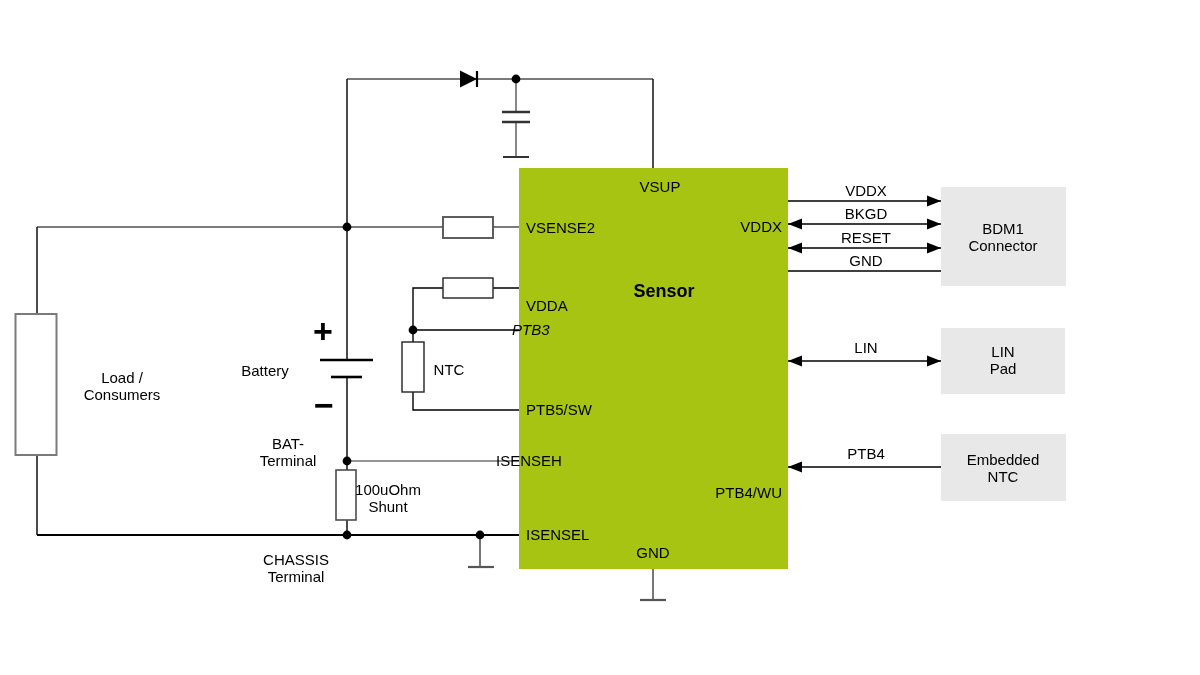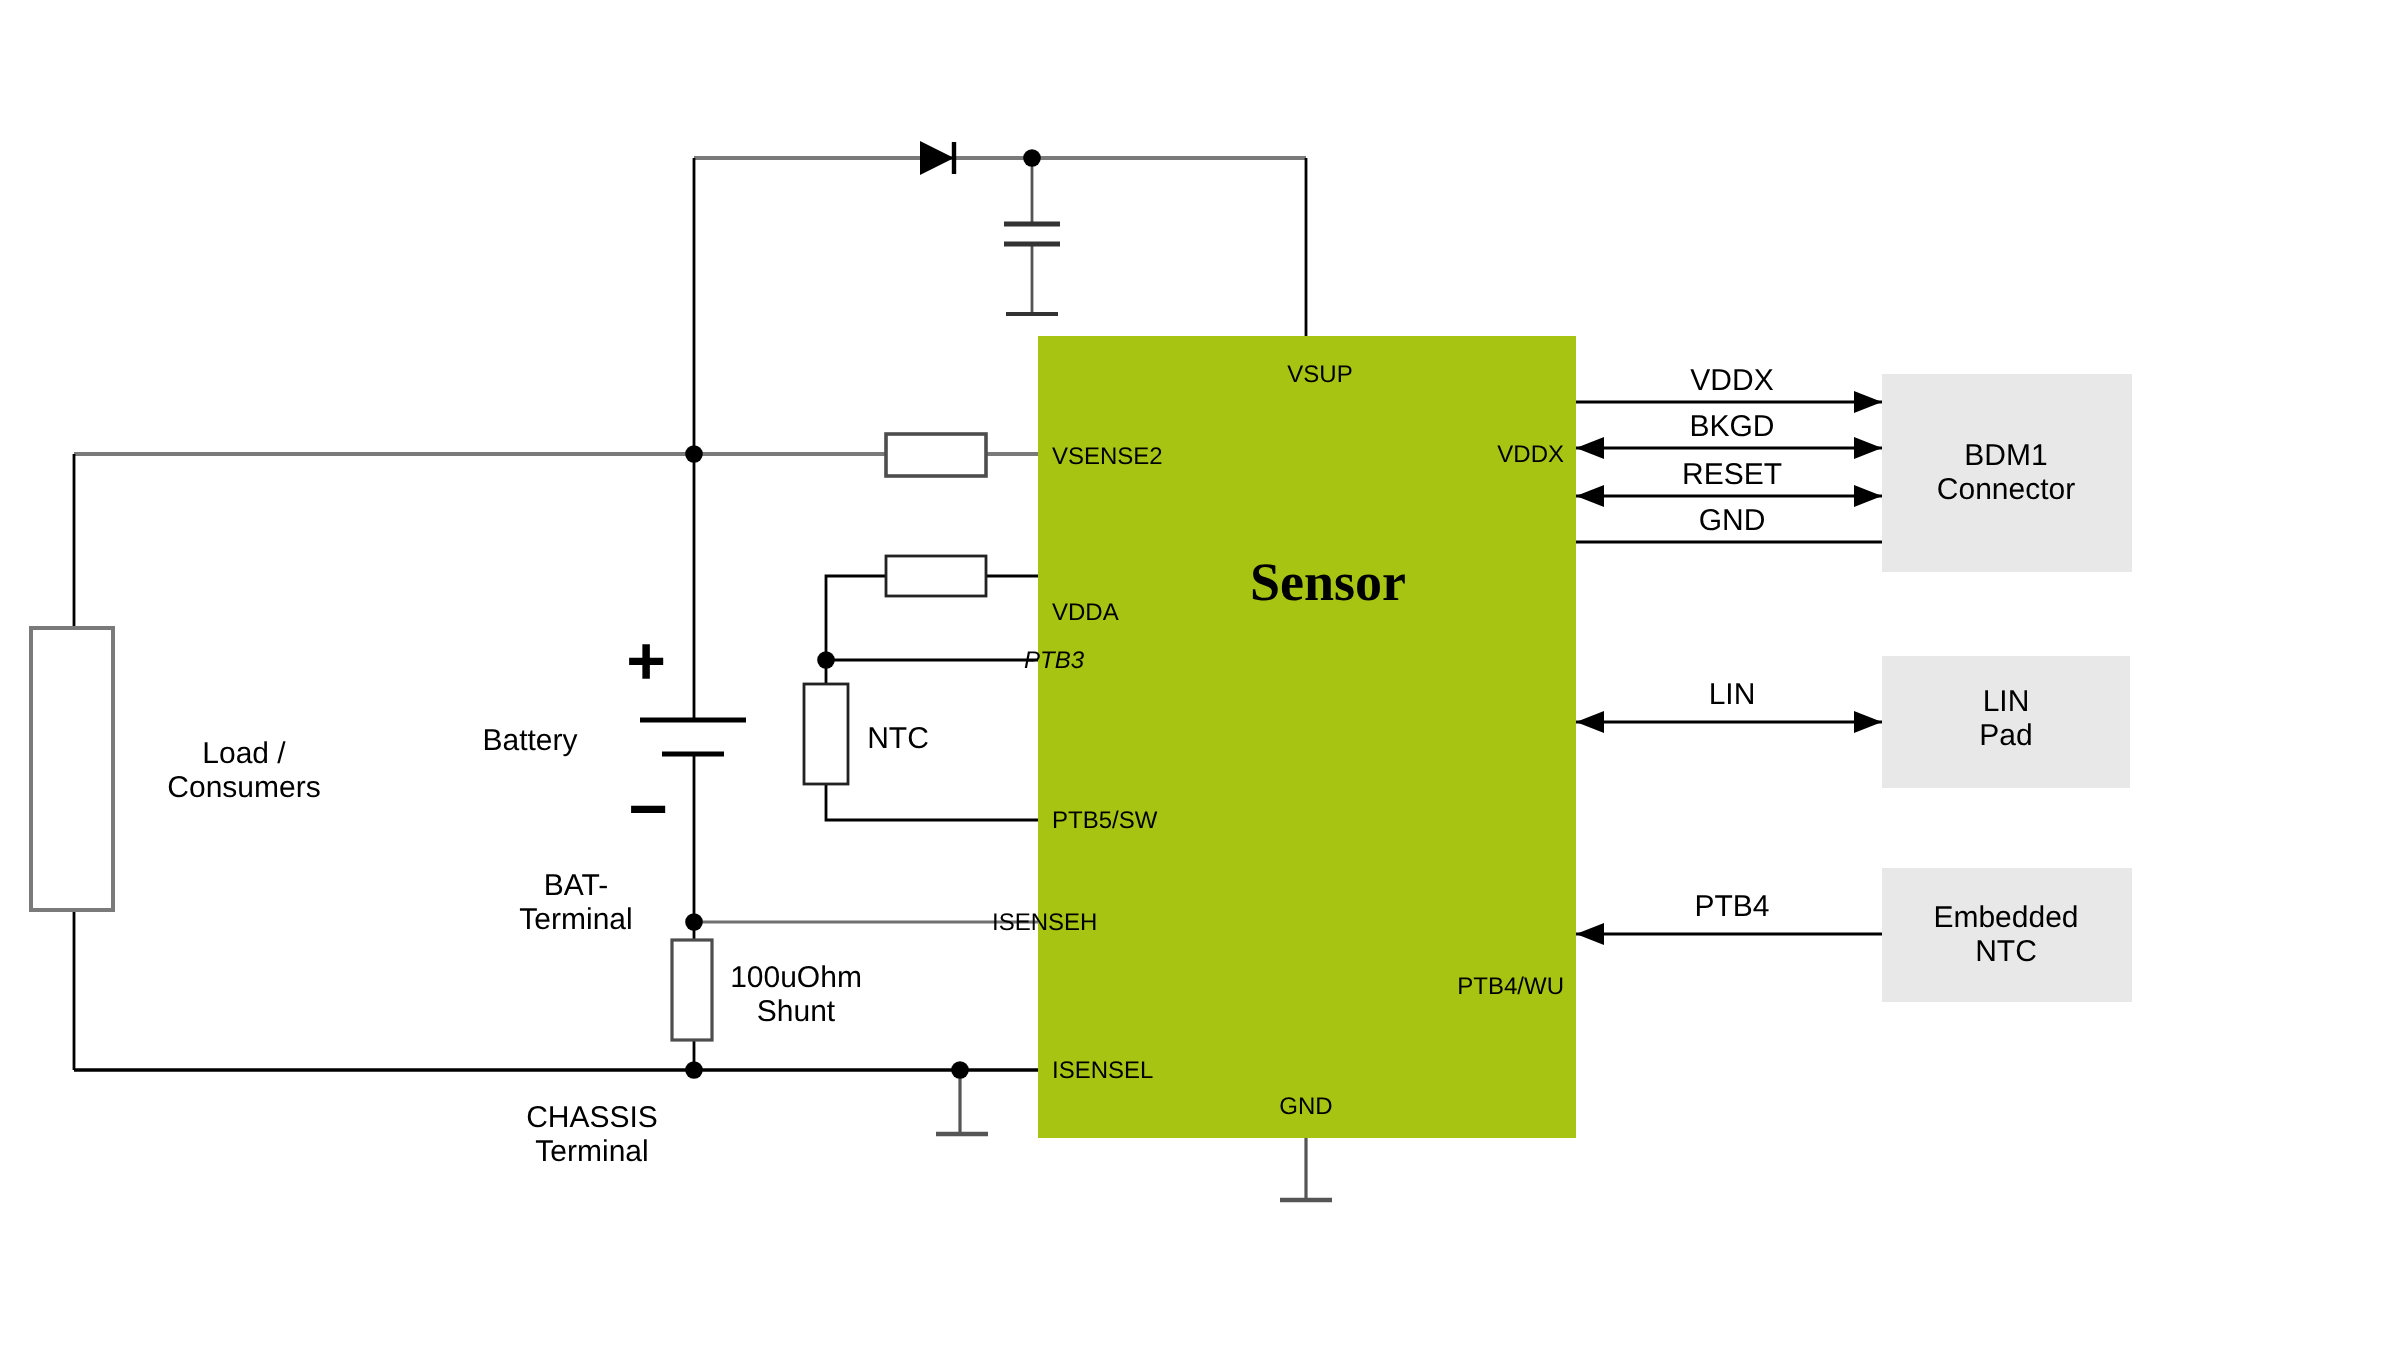--- a/index.html
+++ b/index.html
@@ -2,22 +2,22 @@
 <html><head>
 <meta charset="utf-8">
 <style>
   html,body{margin:0;padding:0;background:#fff;}
   .canvas{position:relative;width:1200px;height:675px;background:#fff;overflow:hidden;
           font-family:"Liberation Sans",sans-serif;color:#000;}
   .canvas svg{position:absolute;left:0;top:0;}
   .lbl{position:absolute;white-space:nowrap;font-size:15px;line-height:16.5px;}
   .c{transform:translate(-50%,-50%);text-align:center;}
   .vc{transform:translateY(-50%);}
-  .pin{font-size:12px;}
-  .title{font-size:27px;font-weight:bold;font-family:Liberation Serif, serif;}
+  .pin{font-size:15px;}
+  .title{font-size:18px;font-weight:bold;}
   .sign{font-size:34px;font-weight:bold;line-height:20px;}
   .two span{display:block;}
 </style>
 </head>
 <body>
 
 <div class="canvas">
 
   <svg width="1200" height="675" viewBox="0 0 1200 675">
 
@@ -130,21 +130,21 @@
     <span>Load /</span>
     <span>Consumers</span>
   </div>
   <div class="lbl c" style="left:265px;top:371px;">Battery</div>
   <div class="lbl c sign" style="left:323px;top:331px;">+</div>
   <div class="lbl c sign" style="left:324px;top:405px;">−</div>
   <div class="lbl c two" style="left:288px;top:452px;">
     <span>BAT-</span>
     <span>Terminal</span>
   </div>
-  <div class="lbl c two" style="left:398px;top:498px;">
+  <div class="lbl c two" style="left:388px;top:498px;">
     <span>100uOhm</span>
     <span>Shunt</span>
   </div>
   <div class="lbl c two" style="left:296px;top:568px;">
     <span>CHASSIS</span>
     <span>Terminal</span>
   </div>
   <div class="lbl c" style="left:449px;top:370px;">NTC</div>
 
 </div>

